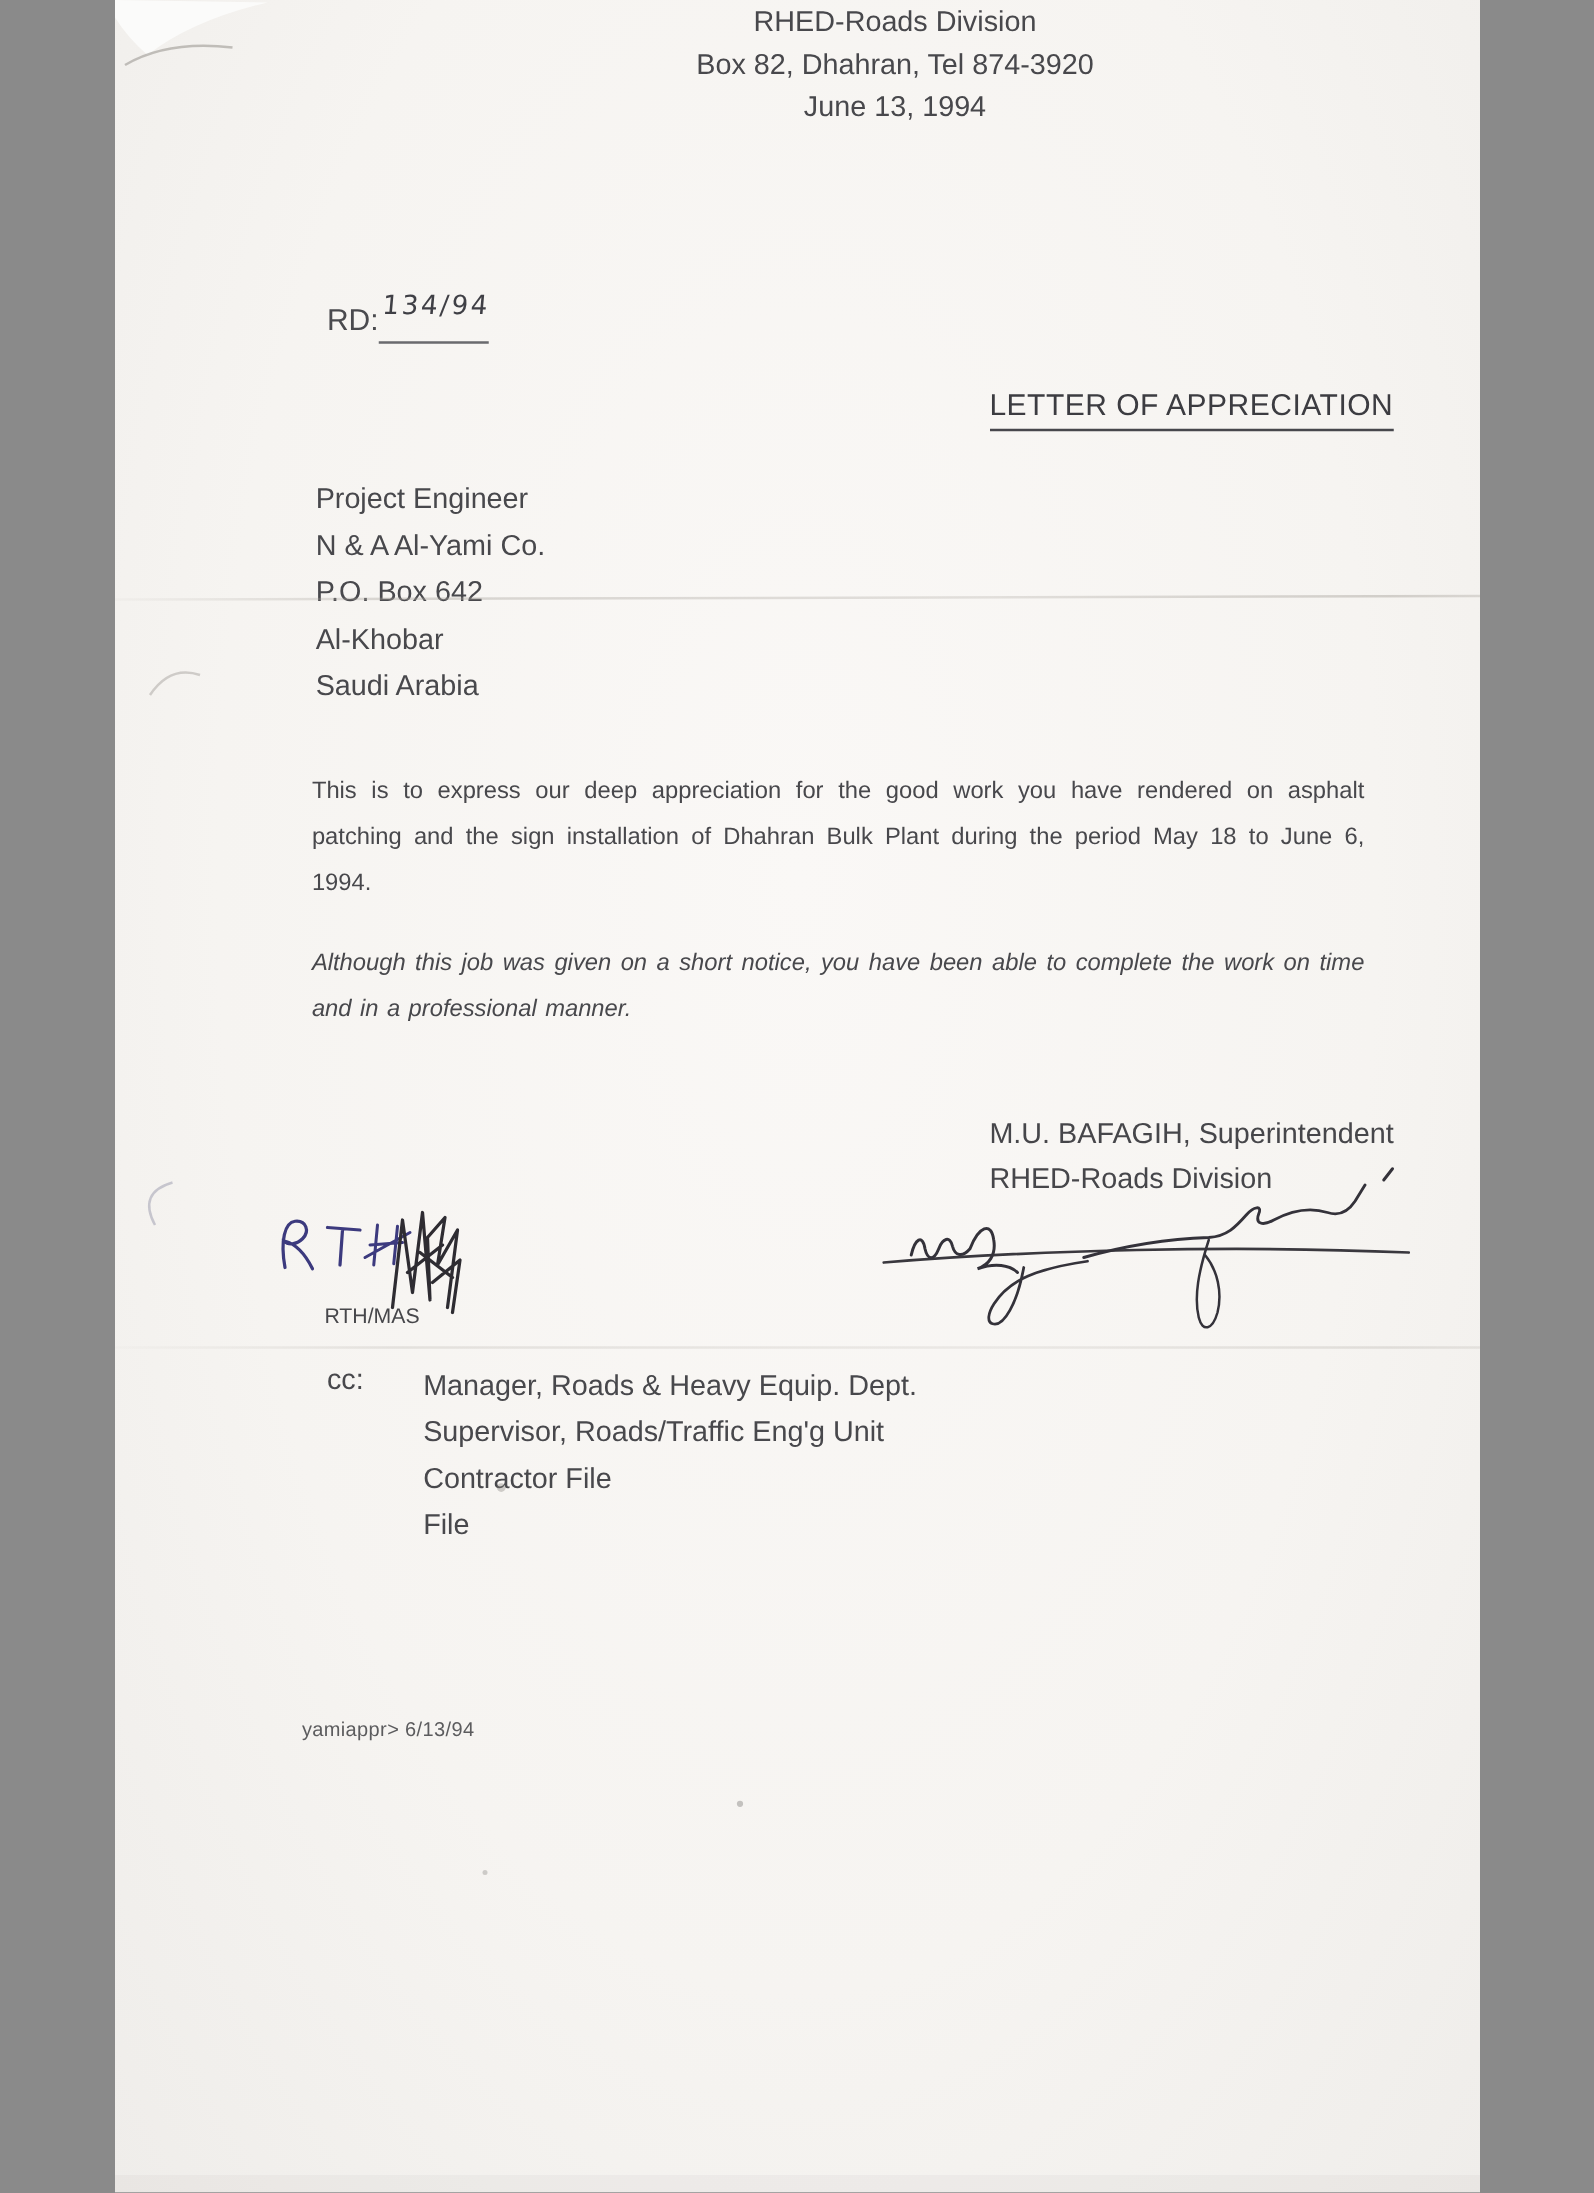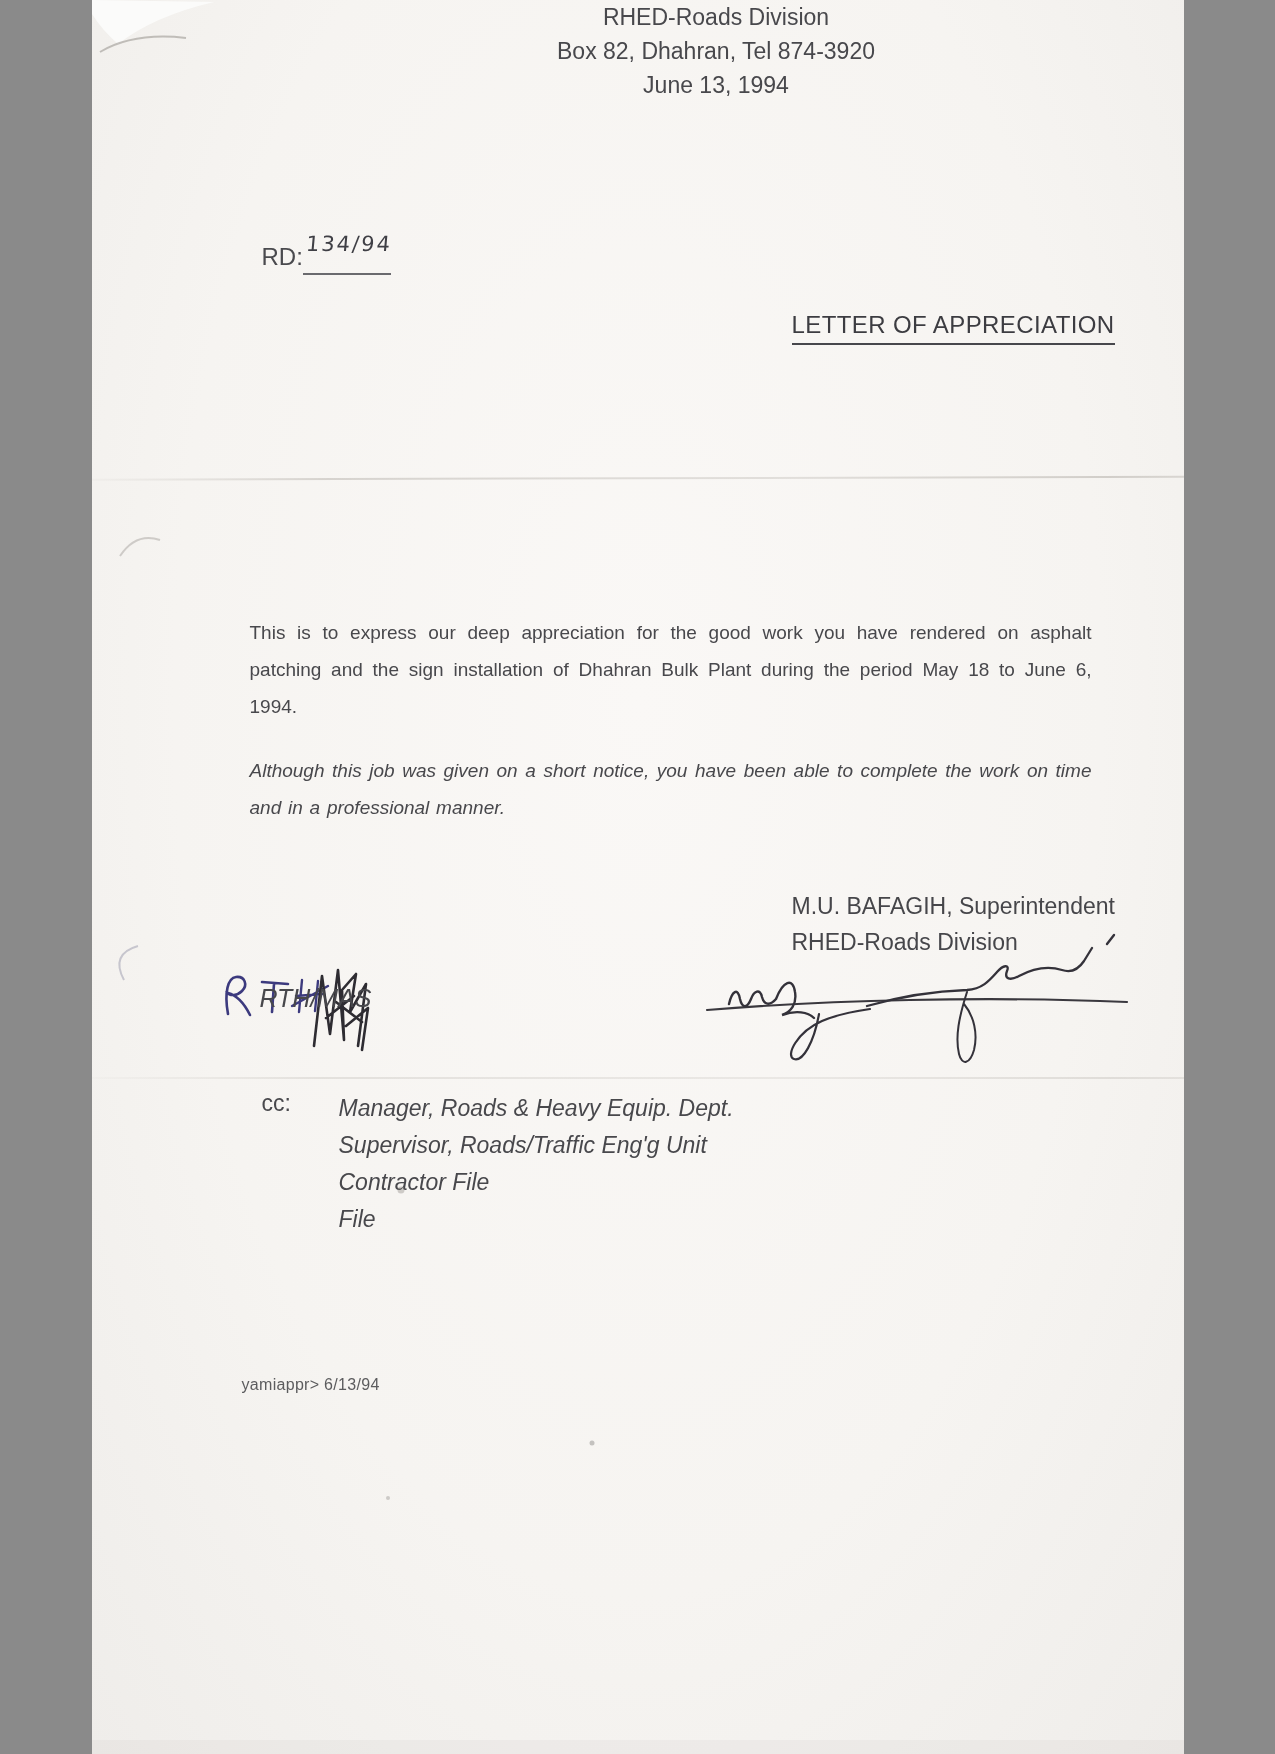--- a/index.html
+++ b/index.html
@@ -45,26 +45,26 @@
     text-align:justify; color:#48484c;
     word-spacing:1.5px;
   }
   .para1{top:614px;}
   .para2{top:752px;font-style:italic;}
   .signatory{
     left:700px; top:888px;
     font-size:23px; line-height:36px; color:#46464a;
   }
   .initials-printed{
-    left:168px; top:984px; font-size:25px; color:#47474b;font-style:italic;
+    left:168px; top:1043px; font-size:17px; color:#47474b;
   }
   .cc-label{left:170px; top:1090px; font-size:23px; color:#48484c;}
   .cc-list{
     left:247px; top:1090px;
-    font-size:23px; line-height:37px; color:#48484c;font-style:italic;
+    font-size:23px; line-height:37px; color:#48484c;
   }
   .footer-note{
     left:150px; top:1376px;
     font-size:16px; color:#5c5c5e; letter-spacing:0.3px;
   }
   .crease{
     left:0; width:1275px; height:2px;
     background:linear-gradient(to right,
       rgba(165,160,153,0.05), rgba(165,160,153,0.4) 18%,
       rgba(165,160,153,0.28) 55%, rgba(165,160,153,0.45) 80%,
@@ -86,20 +86,27 @@
       <div>June 13, 1994</div>
     </div>
   </div>
 
   <div class="abs rd-line">RD:</div>
   <div class="abs rd-value">134/94</div>
   <div class="abs rd-underline"></div>
 
   <div class="abs letter-title">LETTER OF APPRECIATION</div>
 
+  <div class="abs recipient">
+    <div>Project Engineer</div>
+    <div>N &amp; A Al-Yami Co.</div>
+    <div>P.O. Box 642</div>
+    <div>Al-Khobar</div>
+    <div>Saudi Arabia</div>
+  </div>
 
   <div class="abs para para1">This is to express our deep appreciation for the good work you have rendered on asphalt patching and the sign installation of Dhahran Bulk Plant during the period May 18 to June 6, 1994.</div>
   <div class="abs para para2">Although this job was given on a short notice, you have been able to complete the work on time and in a professional manner.</div>
 
   <div class="abs signatory">
     <div>M.U. BAFAGIH, Superintendent</div>
     <div>RHED-Roads Division</div>
   </div>
 
   <svg class="abs" style="left:575px;top:930px;" width="495" height="155" viewBox="0 0 495 155">

